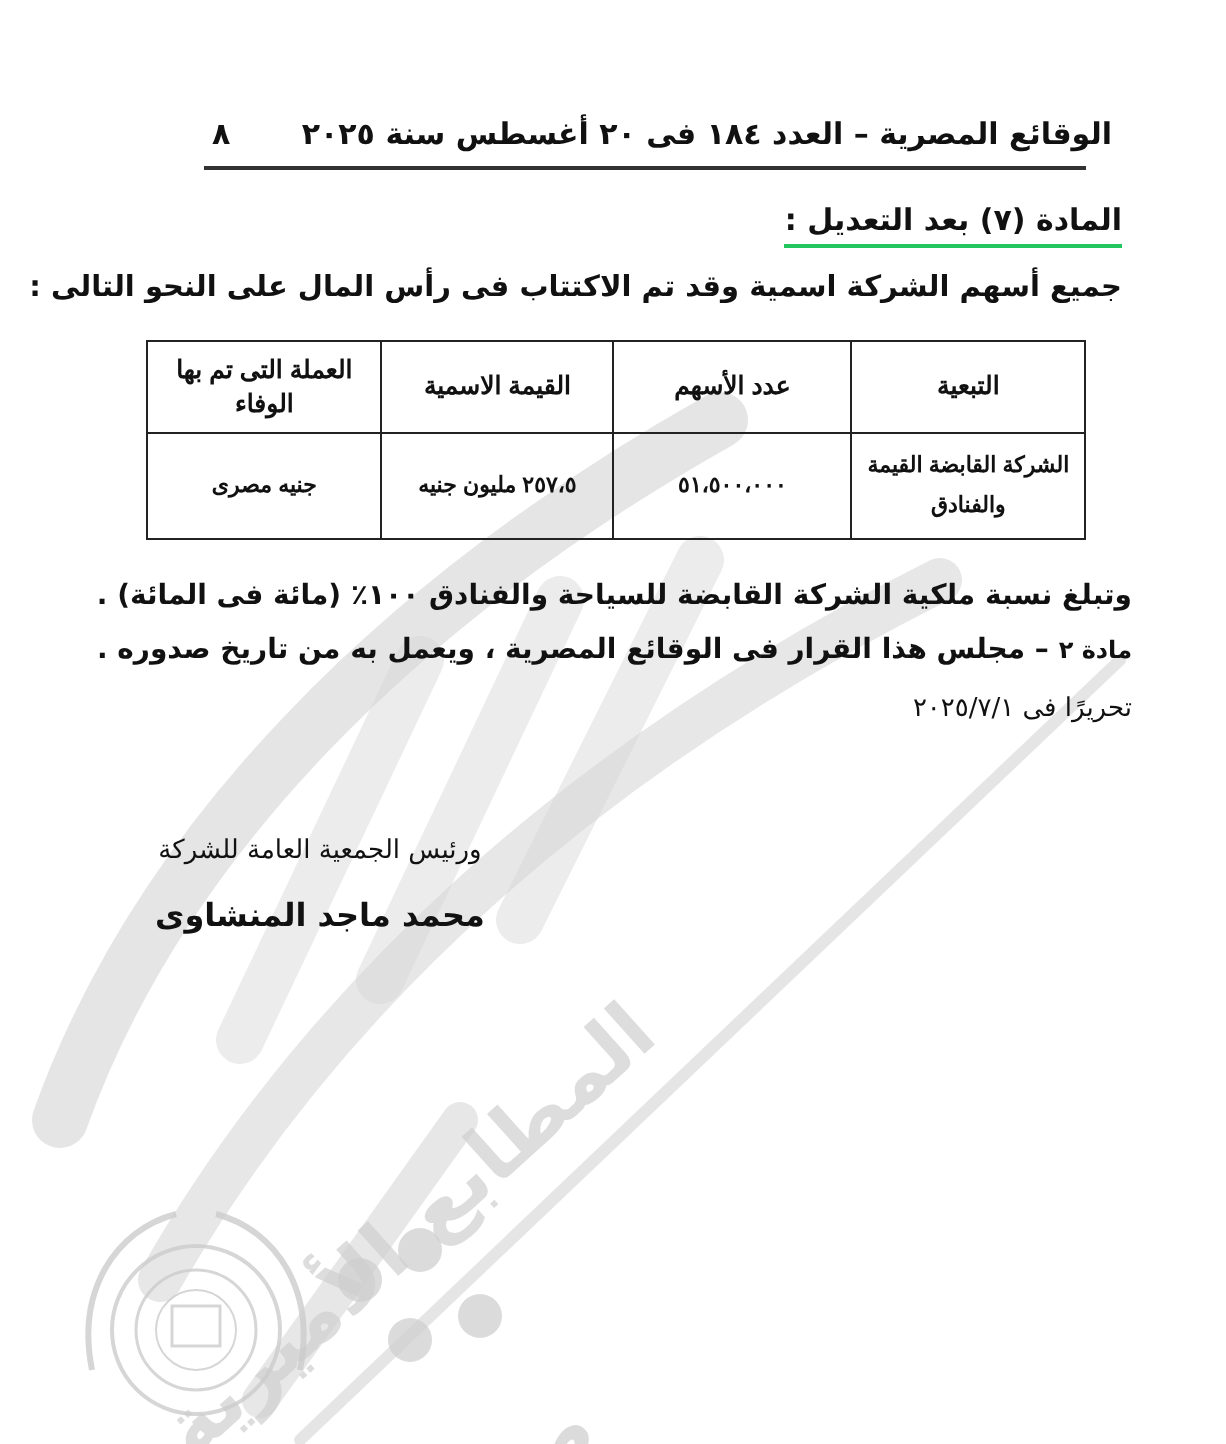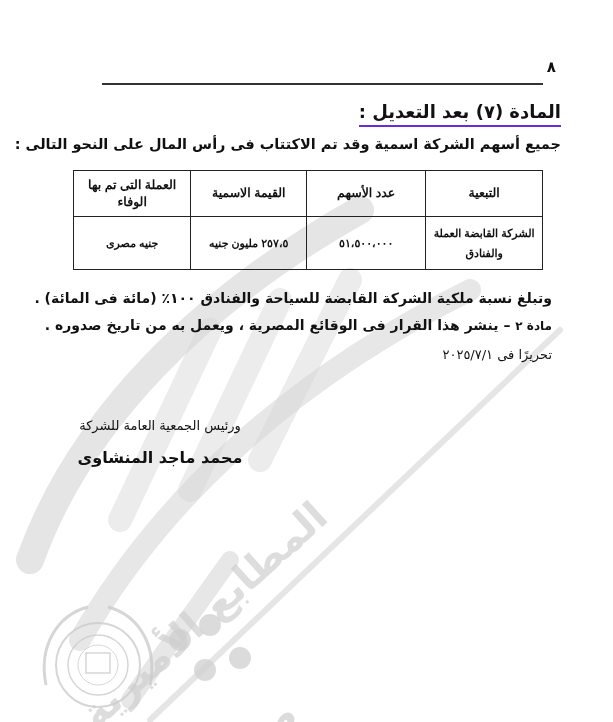--- a/index.html
+++ b/index.html
@@ -14,35 +14,35 @@
 
   .running-head {
     position: absolute; left: 106px; top: 56px; width: 450px; height: 22px;
     display: flex; justify-content: space-between; align-items: center;
     font-size: 15px; font-weight: bold;
   }
   .running-head .title { direction: rtl; }
   .head-rule { position: absolute; left: 102px; top: 83px; width: 441px; height: 0; border-top: 2px solid #333; }
 
   .article-heading {
-    position: absolute; right: 52px; top: 101px; font-size: 18px; font-weight: bold;
-    padding-bottom: 3px; border-bottom: 2px solid #6d28d9;
+    position: absolute; right: 52px; top: 101px; font-size: 15px; font-weight: bold;
+    padding-bottom: 3px; border-bottom: 2px solid #22c55e;
   }
   .intro-line { position: absolute; right: 52px; top: 136px; font-size: 14.5px; font-weight: bold; white-space: nowrap; }
 
   table.shares {
     position: absolute; left: 73px; top: 170px; width: 470px;
     border-collapse: collapse; direction: rtl; font-family: "Liberation Sans", sans-serif;
   }
   table.shares th, table.shares td { border: 1.5px solid #222; text-align: center; vertical-align: middle; }
   table.shares th { height: 43px; font-size: 12.5px; font-weight: bold; line-height: 17px; }
   table.shares td { height: 50px; font-size: 11px; font-weight: bold; line-height: 20px; }
   .c1 { width: 117px; } .c2 { width: 119px; } .c3 { width: 116px; } .c4 { width: 118px; }
 
-  .para { position: absolute; right: 61px; font-size: 14px; font-weight: bold; white-space: nowrap; margin-left: 20px; }
+  .para { position: absolute; right: 47px; font-size: 14px; font-weight: bold; white-space: nowrap; margin-left: 20px; }
   .p1 { top: 290px; }
   .p2 { top: 317px; }
   .p2 .lead { font-weight: 900; font-size: 12px; }
   .p3 { top: 347px; font-size: 13px; font-weight: normal; }
 
   .sign { position: absolute; left: 60px; width: 200px; text-align: center; font-size: 13px; }
   .s1 { top: 385px; }
   .s2 { top: 418px; }
   .s3 { top: 448px; font-size: 16px; font-weight: 900; }
 </style>
@@ -75,48 +75,49 @@
       <circle r="20" stroke-width="1"></circle>
       <path d="M-52 20 C -60 -20, -40 -50, -10 -58" stroke-width="3"></path>
       <path d="M52 20 C 60 -20, 40 -50, 10 -58" stroke-width="3"></path>
       <rect x="-12" y="-12" width="24" height="20" stroke-width="1.5"></rect>
     </g>
   </svg>
 
   <div class="content">
 
     <div class="running-head">
+      <span class="title">الوقائع المصرية – العدد ١٨٤ فى ٢٠ أغسطس سنة ٢٠٢٥</span>
       <span>٨</span>
     </div>
     <div class="head-rule"></div>
 
     <div class="article-heading">المادة (٧) بعد التعديل :</div>
     <div class="intro-line">جميع أسهم الشركة اسمية وقد تم الاكتتاب فى رأس المال على النحو التالى :</div>
 
     <table class="shares">
       <thead>
         <tr>
           <th class="c1">التبعية</th>
           <th class="c2">عدد الأسهم</th>
           <th class="c3">القيمة الاسمية</th>
           <th class="c4">العملة التى تم بها الوفاء</th>
         </tr>
       </thead>
       <tbody>
         <tr>
-          <td>الشركة القابضة العملة والفنادق</td>
+          <td>الشركة القابضة القيمة والفنادق</td>
           <td>٥١،٥٠٠،٠٠٠</td>
           <td>٢٥٧،٥ مليون جنيه</td>
           <td>جنيه مصرى</td>
         </tr>
       </tbody>
     </table>
 
     <div class="para p1">وتبلغ نسبة ملكية الشركة القابضة للسياحة والفنادق ١٠٠٪ (مائة فى المائة) .</div>
     <div class="para p2">
-      <span class="lead">مادة ٢</span><span> – ينشر هذا القرار فى الوقائع المصرية ، ويعمل به من تاريخ صدوره .</span>
+      <span class="lead">مادة ٢</span><span> – مجلس هذا القرار فى الوقائع المصرية ، ويعمل به من تاريخ صدوره .</span>
     </div>
     <div class="para p3">تحريرًا فى ٢٠٢٥/٧/١</div>
 
     <div class="sign s2">ورئيس الجمعية العامة للشركة</div>
     <div class="sign s3">محمد ماجد المنشاوى</div>
   </div>
 </div>
 
 </body></html>

